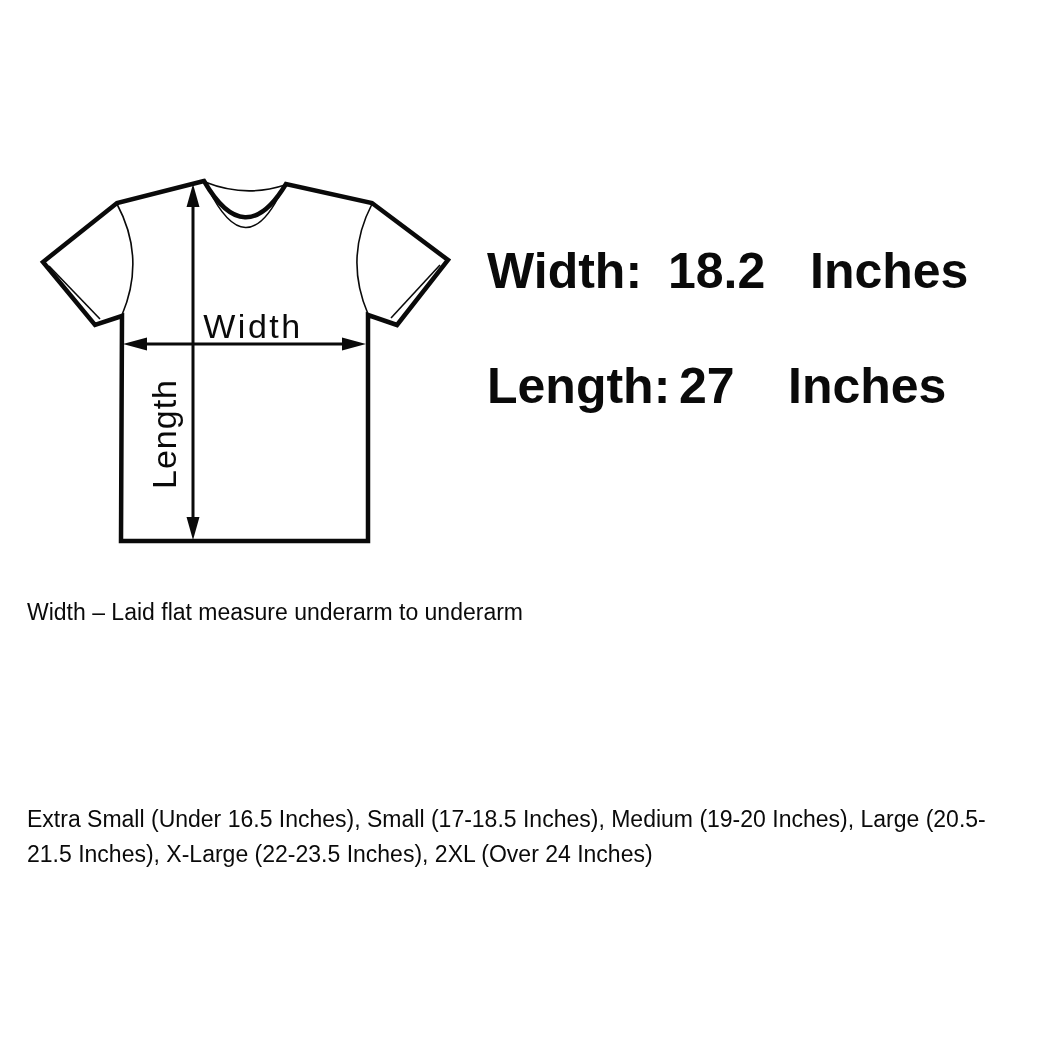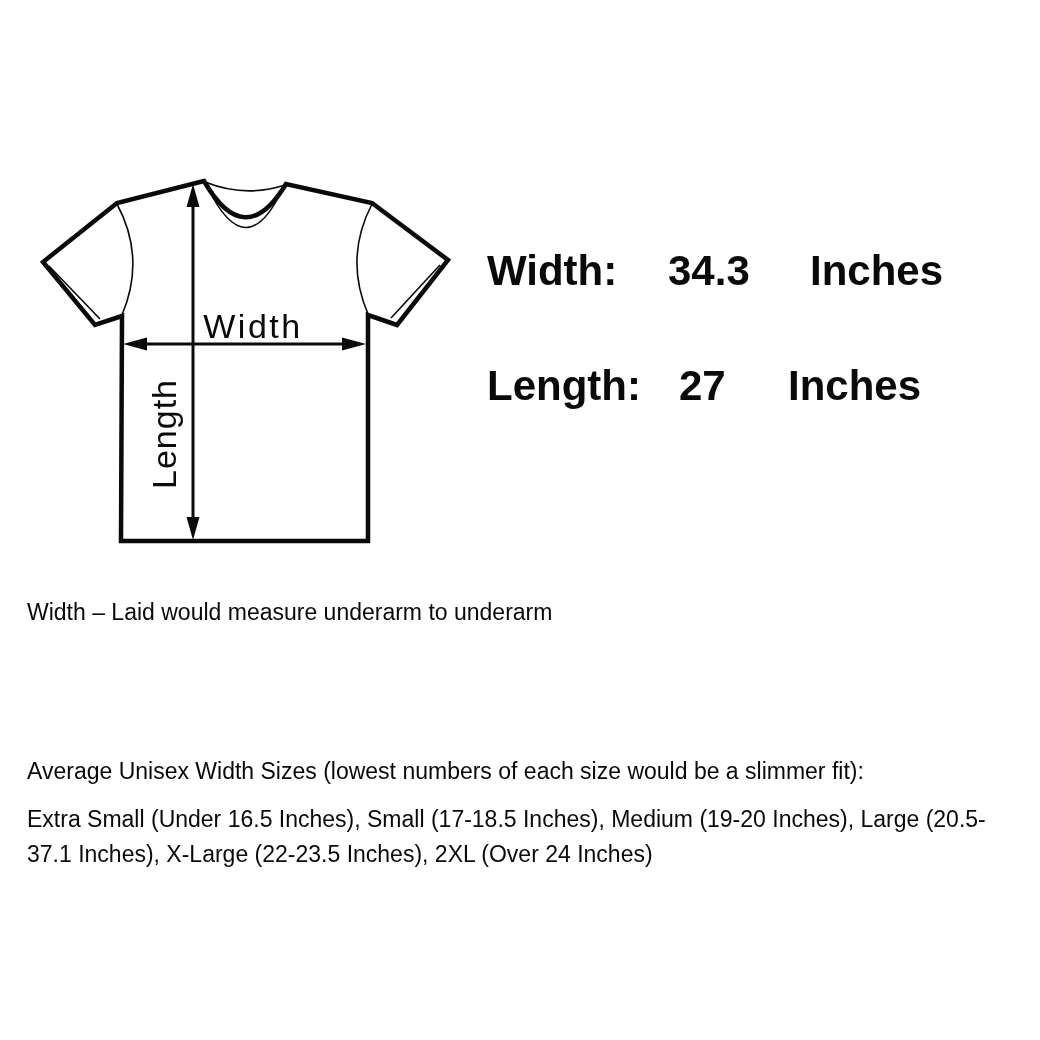--- a/index.html
+++ b/index.html
@@ -22,21 +22,21 @@
     top: 168px;
     width: 424px;
     height: 388px;
   }
   .spec-row {
     position: absolute;
     left: 487px;
     height: 48px;
     width: 520px;
     font-weight: bold;
-    font-size: 42px;
+    font-size: 50px;
     line-height: 42px;
     white-space: nowrap;
   }
   .spec-row .spec-label { position: absolute; left: 0; }
   .spec-row .spec-value { position: absolute; }
   .spec-row .spec-unit  { position: absolute; }
   #spec-row-width  { top: 250px; }
   #spec-row-length { top: 365px; text-align: right; }
   .note {
     position: absolute;
@@ -99,26 +99,25 @@
       <polygon points="123,344 147,337.5 147,350.5" fill="#0a0a0a"></polygon>
       <polygon points="366,344 342,337.5 342,350.5" fill="#0a0a0a"></polygon>
     </g>
 
     <text x="253" y="338" font-size="34" letter-spacing="2.5" text-anchor="middle" fill="#0a0a0a">Width</text>
     <text x="176" y="434" font-size="34" letter-spacing="1" text-anchor="middle" fill="#0a0a0a" transform="rotate(-90 176 434)">Length</text>
   </svg>
 
   <div class="spec-row" id="spec-row-width">
     <span class="spec-label">Width:</span>
-    <span class="spec-value" style="left:181px">34.3</span>
+    <span class="spec-value" style="left:181px">18.2</span>
     <span class="spec-unit" style="left:323px">Inches</span>
   </div>
   <div class="spec-row" id="spec-row-length">
     <span class="spec-label">Length:</span>
     <span class="spec-value" style="left:192px">27</span>
     <span class="spec-unit" style="left:301px">Inches</span>
   </div>
 
-  <p class="note" style="top:597px">Width – Laid would measure underarm to underarm</p>
-  <p class="note" style="top:756px">Average Unisex Width Sizes (lowest numbers of each size would be a slimmer fit):</p>
-  <p class="note" id="sizes-list-note" style="top:802px">Extra Small (Under 16.5 Inches), Small (17-18.5 Inches), Medium (19-20 Inches), Large (20.5-37.1 Inches), X-Large (22-23.5 Inches), 2XL (Over 24 Inches)</p>
+  <p class="note" style="top:597px">Width – Laid flat measure underarm to underarm</p>
+  <p class="note" id="sizes-list-note" style="top:802px">Extra Small (Under 16.5 Inches), Small (17-18.5 Inches), Medium (19-20 Inches), Large (20.5-21.5 Inches), X-Large (22-23.5 Inches), 2XL (Over 24 Inches)</p>
 
 </div>
 
 </body></html>

